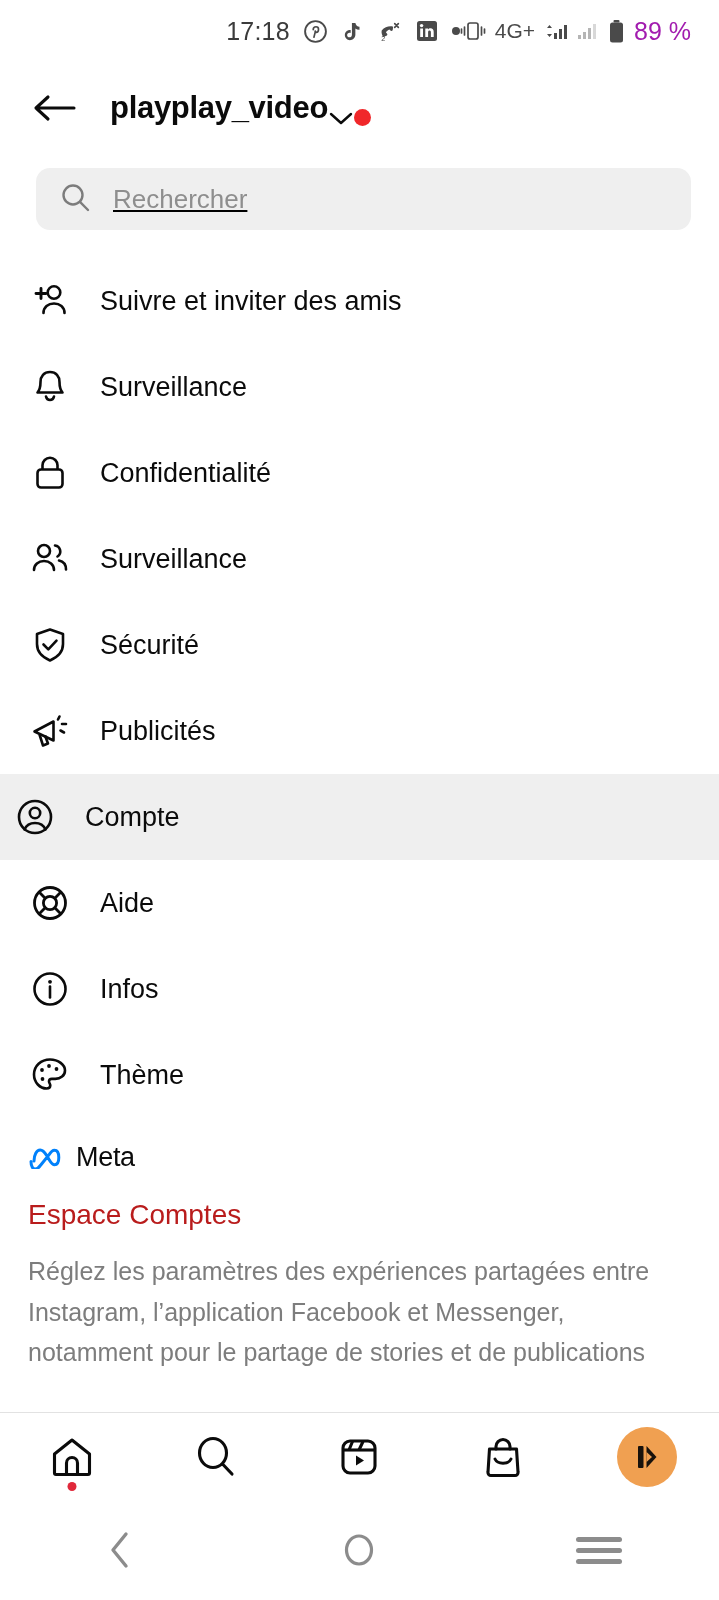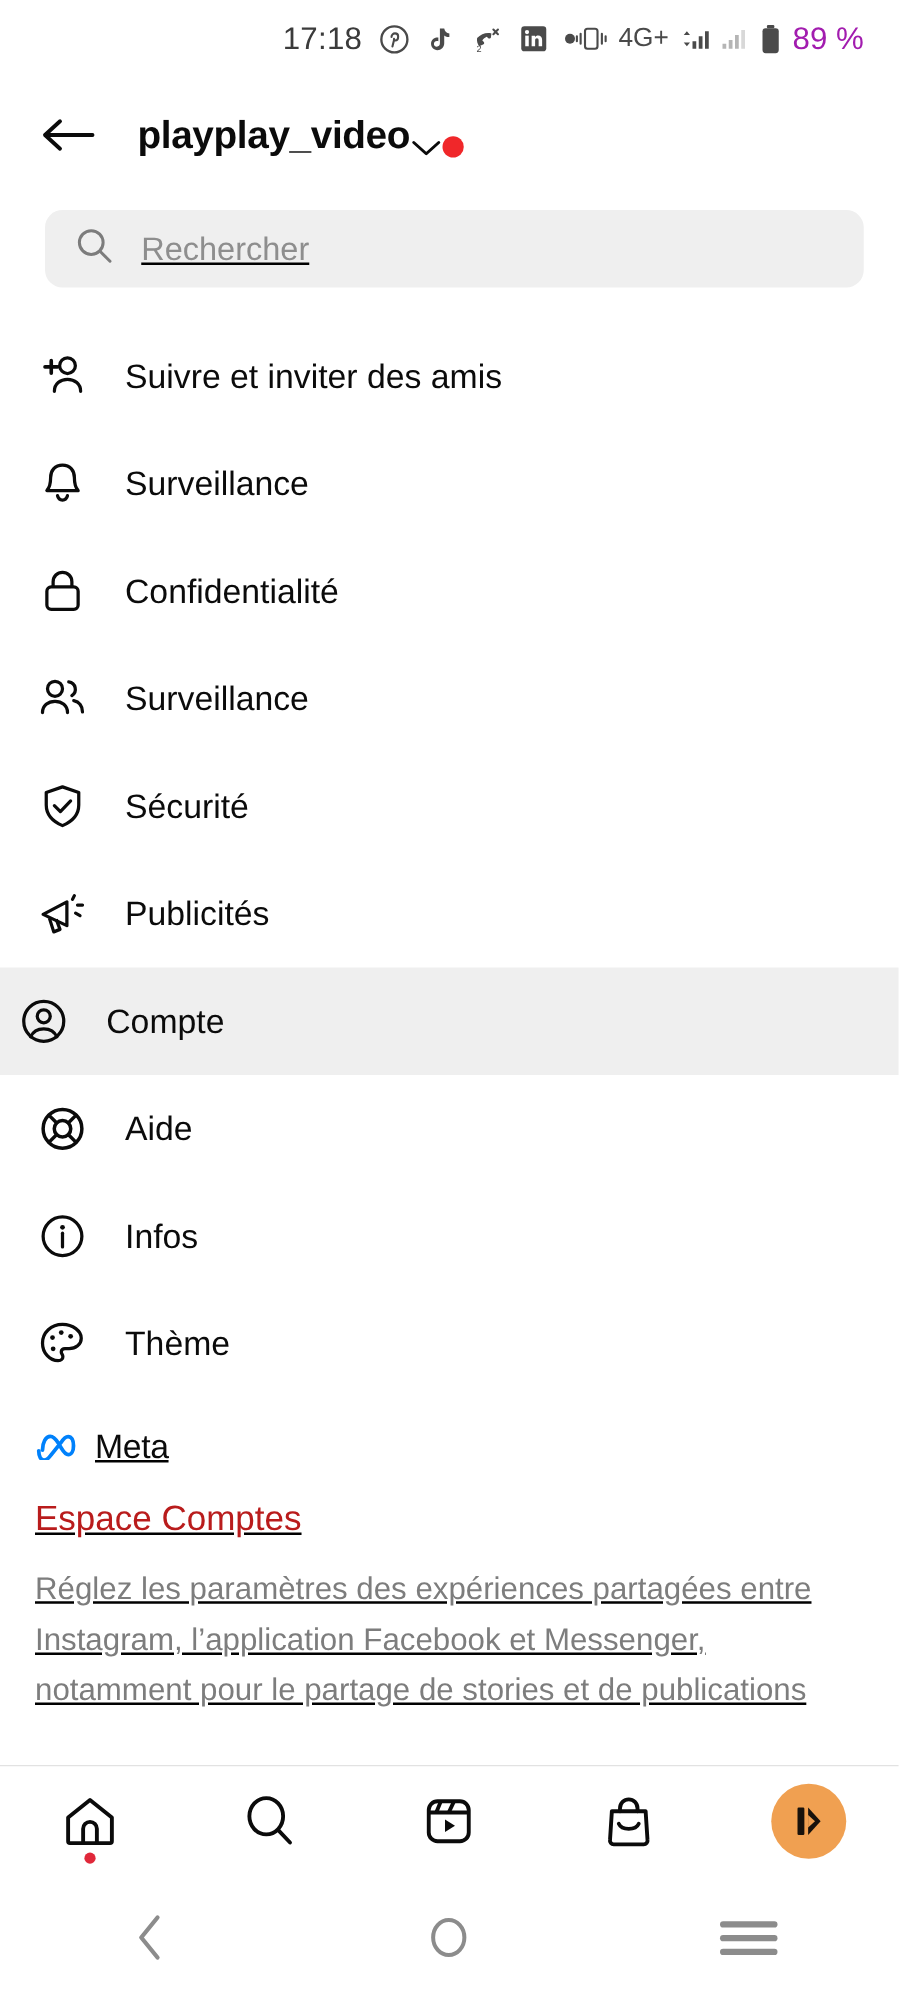--- a/index.html
+++ b/index.html
@@ -75,21 +75,21 @@
   }
 
   
   .android-nav {
     position:absolute; left:0; bottom:0; width:719px; height:100px;
     display:flex; align-items:center; justify-content:space-around;
   }
   .anav-btn { width:90px; height:60px; display:flex; align-items:center; justify-content:center; }
   .ham { width:46px; }
   .ham i { display:block; height:5px; background:#8c8c8c; border-radius:3px; margin:6px 0; }
-  .clip-mask { overflow:hidden;text-decoration:underline; }
+  .clip-mask { overflow:hidden; }
 </style>
 </head>
 <body>
 
 <div class="phone">
 
   <div class="statusbar">
     <div class="sb-left">
       <span class="sb-time">17:18</span>
       <span class="sb-ico">

